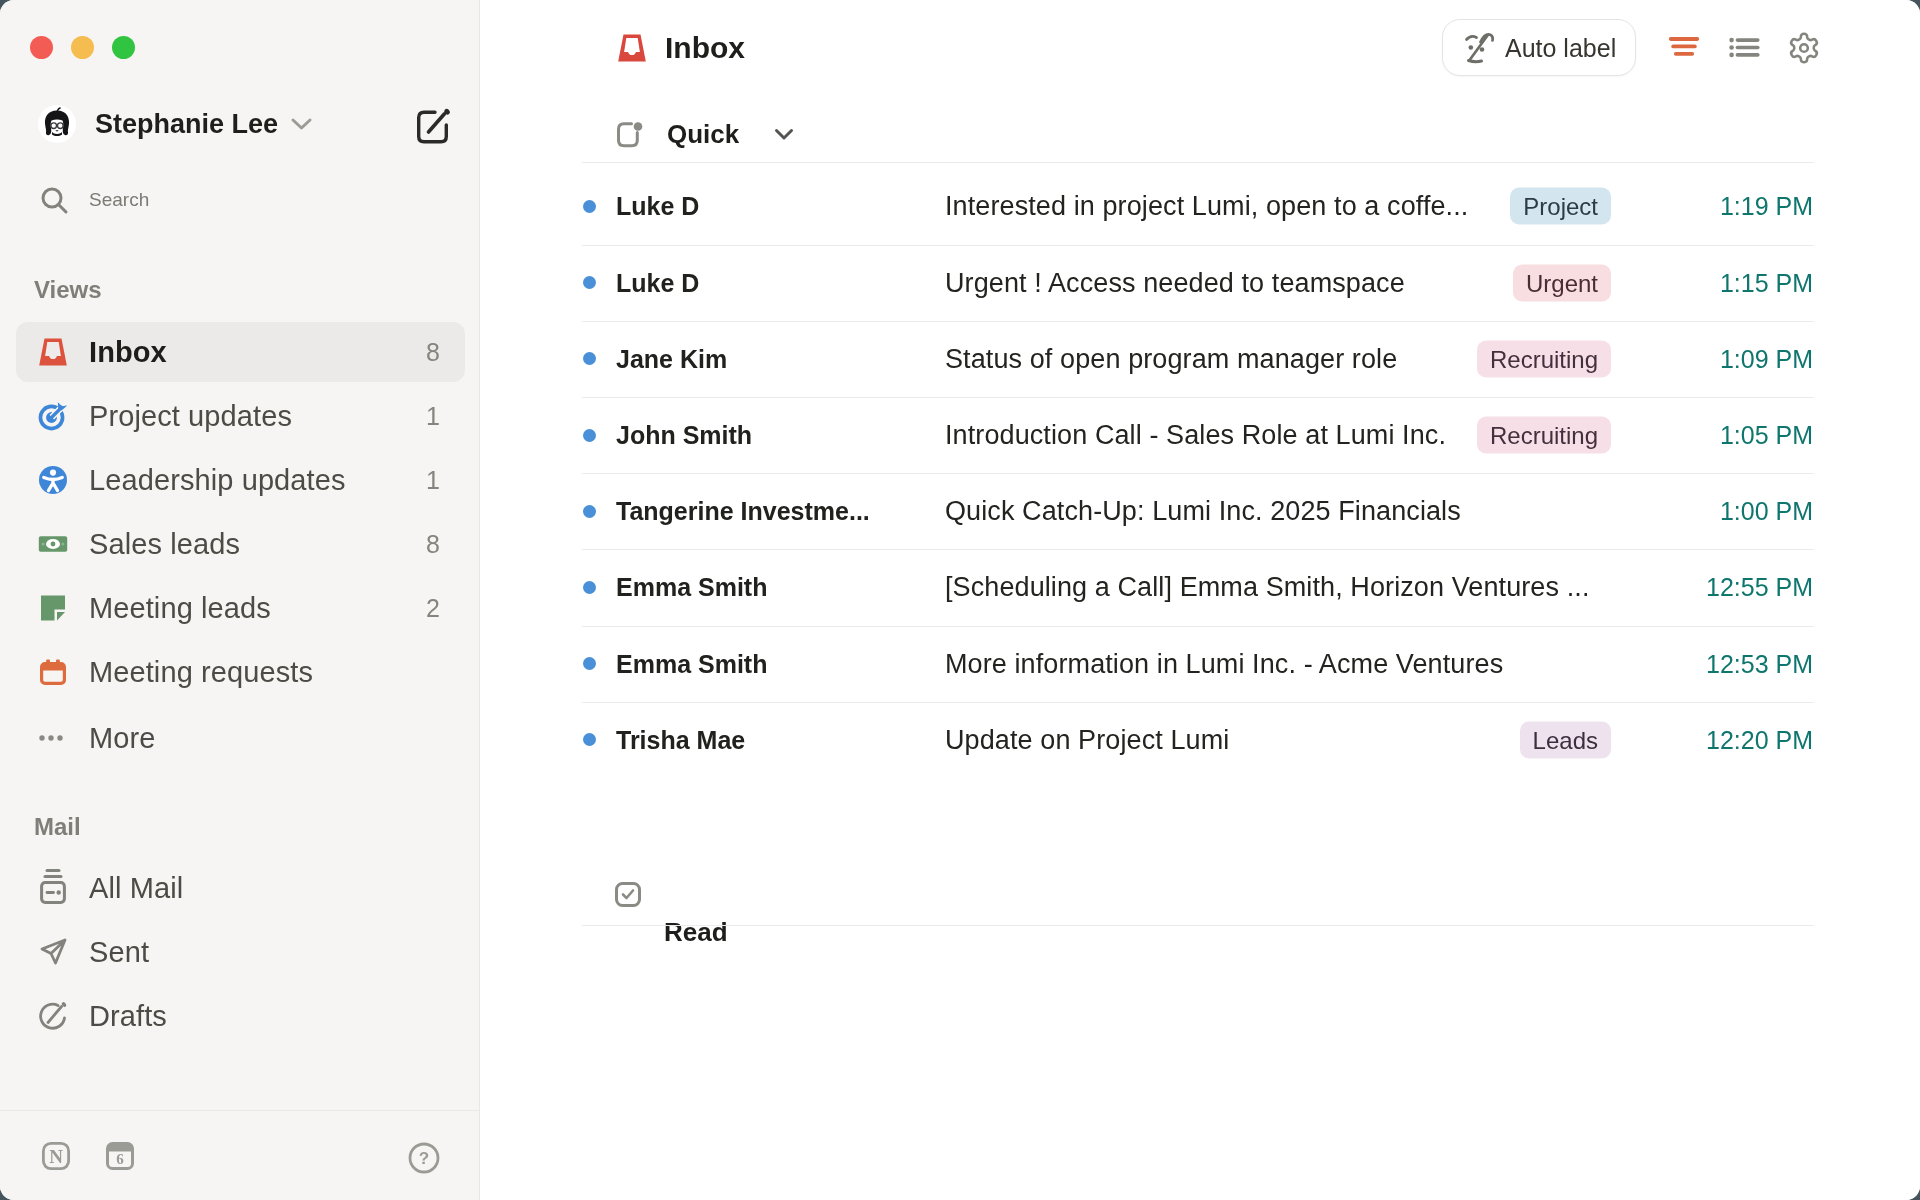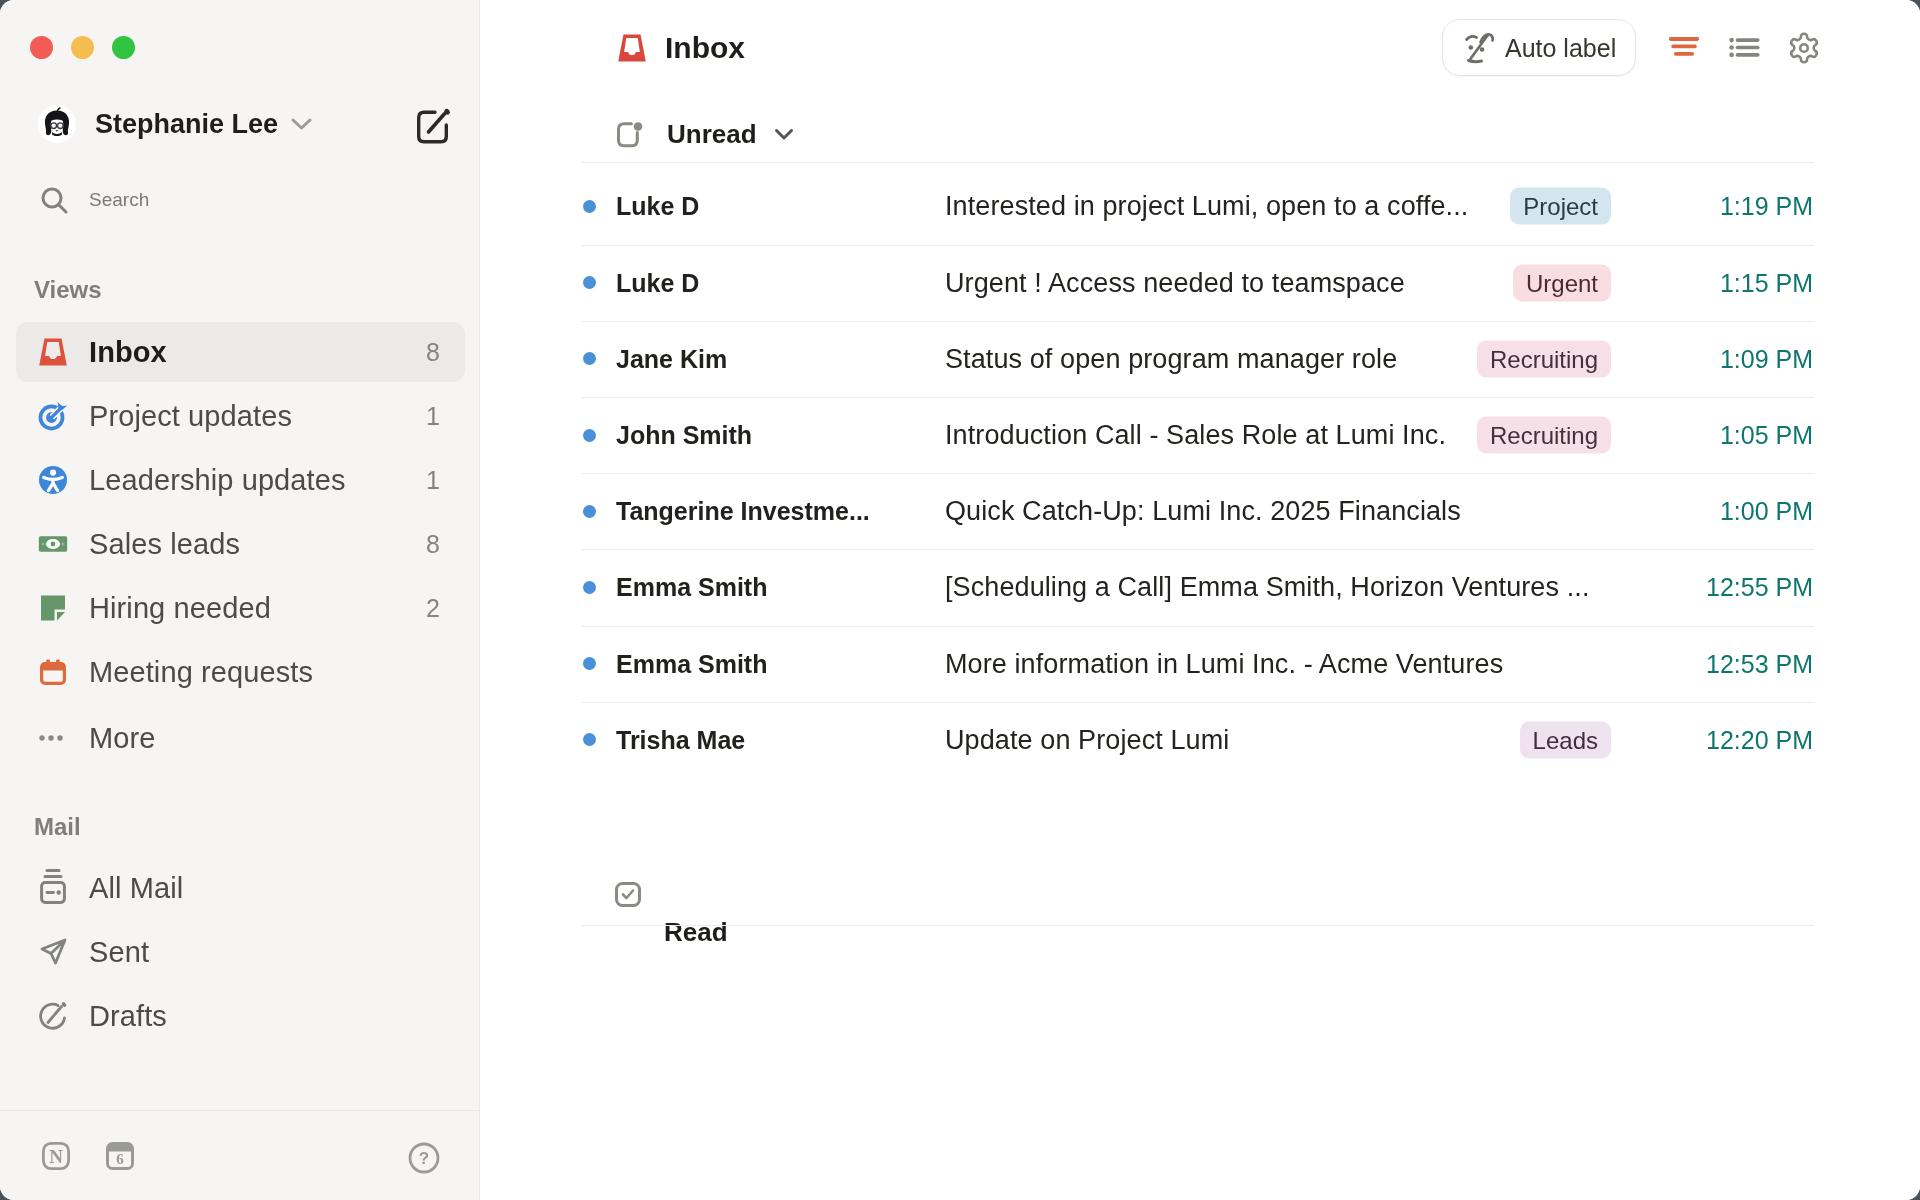--- a/index.html
+++ b/index.html
@@ -105,21 +105,21 @@
         <rect x="23.4" y="13.4" width="3" height="3.2" rx="1.5" fill="#8fb392"></rect>
       </svg>
       <div class="stext">Sales leads</div>
       <div class="scount">8</div>
     </div>
     <div class="srow" style="top:576px;">
       <svg class="sicon" width="30" height="30" viewBox="0 0 30 30">
         <path d="M3 2.5 H27 V16.5 H16.5 V27.5 H3 Z" fill="#66976b"></path>
         <path d="M19 19 H27 L19 27.5 Z" fill="#66976b"></path>
       </svg>
-      <div class="stext">Hiring needed</div>
+      <div class="stext">Meeting leads</div>
       <div class="scount">2</div>
     </div>
     <div class="srow" style="top:640px;">
       <svg class="sicon" width="30" height="30" viewBox="0 0 30 30">
         <rect x="3.6" y="6.6" width="22.8" height="19.8" rx="3.4" fill="none" stroke="#dd6b3d" stroke-width="3.2"></rect>
         <path d="M3 7 H27 V13.5 H3 Z" fill="#dd6b3d"></path>
         <rect x="8.2" y="2.6" width="3.8" height="5" rx="1" fill="#dd6b3d"></rect>
         <rect x="18" y="2.6" width="3.8" height="5" rx="1" fill="#dd6b3d"></rect>
       </svg>
       <div class="stext">Meeting requests</div>
@@ -210,21 +210,21 @@
     </svg>
     <svg class="abs" style="left:1306px; top:31px;" width="34" height="34" viewBox="0 0 24 24">
       <path d="M12.22 2h-.44a2 2 0 0 0-2 2v.18a2 2 0 0 1-1 1.73l-.43.25a2 2 0 0 1-2 0l-.15-.08a2 2 0 0 0-2.73.73l-.22.38a2 2 0 0 0 .73 2.73l.15.1a2 2 0 0 1 1 1.72v.51a2 2 0 0 1-1 1.74l-.15.09a2 2 0 0 0-.73 2.73l.22.38a2 2 0 0 0 2.73.73l.15-.08a2 2 0 0 1 2 0l.43.25a2 2 0 0 1 1 1.73V20a2 2 0 0 0 2 2h.44a2 2 0 0 0 2-2v-.18a2 2 0 0 1 1-1.73l.43-.25a2 2 0 0 1 2 0l.15.08a2 2 0 0 0 2.73-.73l.22-.39a2 2 0 0 0-.73-2.73l-.15-.08a2 2 0 0 1-1-1.74v-.5a2 2 0 0 1 1-1.74l.15-.09a2 2 0 0 0 .73-2.73l-.22-.38a2 2 0 0 0-2.73-.73l-.15.08a2 2 0 0 1-2 0l-.43-.25a2 2 0 0 1-1-1.73V4a2 2 0 0 0-2-2z" fill="none" stroke="#85857f" stroke-width="1.8"></path>
       <circle cx="12" cy="12" r="2.7" fill="none" stroke="#85857f" stroke-width="1.8"></circle>
     </svg>
 
     <svg class="abs" style="left:134px; top:121px;" width="28" height="28" viewBox="0 0 28 28">
       <path d="M16.5 2.8 H9 Q3.5 2.8 3.5 8.3 V19.3 Q3.5 24.8 9 24.8 H16.8 Q22.3 24.8 22.3 19.3 V11.5" fill="none" stroke="#8b8b86" stroke-width="3" stroke-linecap="round"></path>
       <circle cx="23" cy="5.5" r="4.3" fill="#8b8b86"></circle>
     </svg>
-    <div class="abs hdrtext" style="left:186px; top:134px; transform:translateY(-50%); font-size:26px;">Unread</div>
+    <div class="abs hdrtext" style="left:186px; top:134px; transform:translateY(-50%); font-size:26px;">Quick</div>
     <svg class="abs" style="left:292px; top:127px;" width="22" height="15" viewBox="0 0 22 15">
       <path d="M3.5 3.5 L11 11 L18.5 3.5" fill="none" stroke="#555550" stroke-width="3" stroke-linecap="round" stroke-linejoin="round"></path>
     </svg>
     <div class="esep" style="top:162px; left:101px;"></div>
 
     <div class="erow" style="top:168.4px;">
       <div class="edot" style="left:102px;"></div>
       <div class="esender" style="left:135px;">Luke D</div>
       <div class="esubj" style="left:464px;">Interested in project Lumi, open to a coffe...</div>
       <div class="etag" style="background:#d3e5ef; color:#2c3b47;">Project</div>

